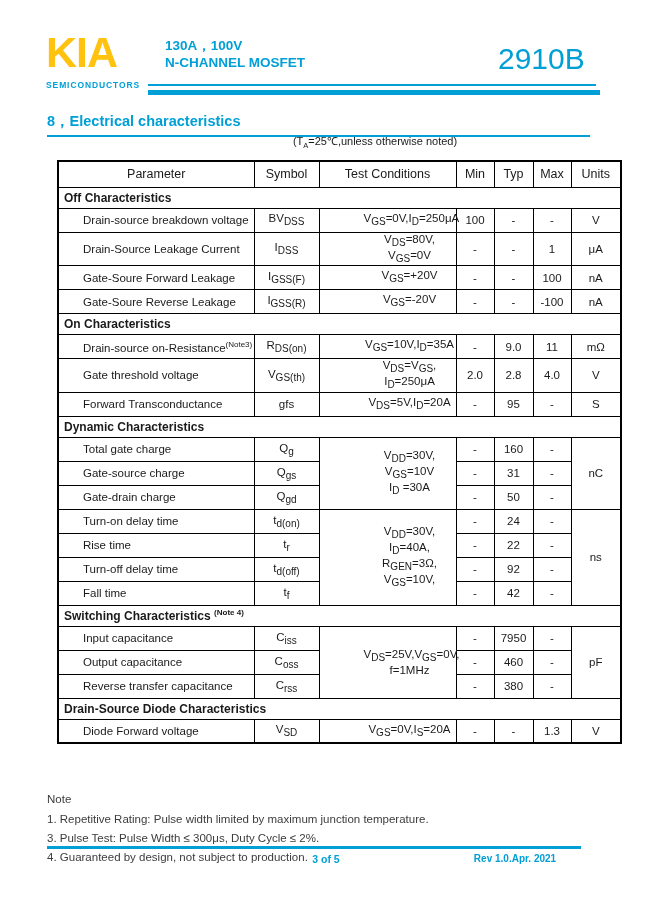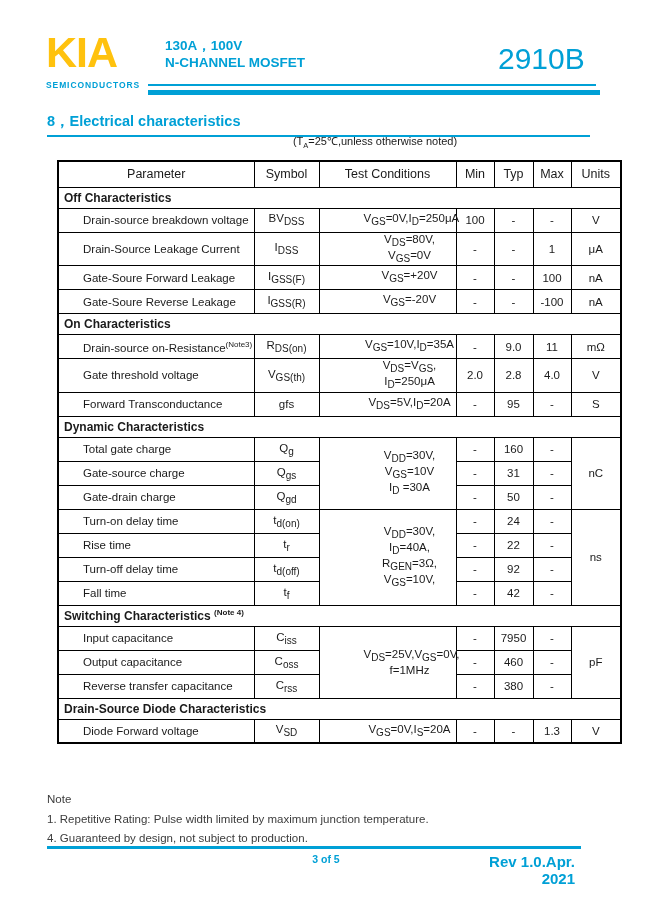--- a/index.html
+++ b/index.html
@@ -69,22 +69,22 @@
   .notes .notes-title { margin-bottom:1px; }
   
   .footer-rule {
     position:absolute; left:47px; top:846px; width:534px; height:3px; background:var(--accent);
   }
   .page-number {
     position:absolute; left:281px; top:853px; width:90px; text-align:center;
     font-size:10.5px; font-weight:bold; color:var(--accent);
   }
   .revision {
-    position:absolute; left:455px; top:853px; width:120px; text-align:right;
-    font-size:15px; font-weight:bold; color:var(--accent);
+    position:absolute; left:455px; top:853px; width:120px; text-align:center;
+    font-size:10px; font-weight:bold; color:var(--accent);
   }
 </style>
 </head>
 <body>
 
 <div>
 
   <div class="logo">KIA</div>
   <div class="logo-sub">SEMICONDUCTORS</div>
 
@@ -289,20 +289,21 @@
           <td class="val-cell">1.3</td>
           <td class="units-cell">V</td>
         </tr>
       </tbody>
   </table>
 
   <div class="notes">
     <div class="notes-title">Note</div>
     <div>
         <div class="note-line">1. Repetitive Rating: Pulse width limited by maximum junction temperature.</div>
+        <div class="note-line">3. Pulse Test: Pulse Width ≤ 300μs, Duty Cycle ≤ 2%.</div>
         <div class="note-line">4. Guaranteed by design, not subject to production.</div>
       </div>
   </div>
 
   <div class="footer-rule"></div>
   <div class="page-number">3 of 5</div>
   <div class="revision">Rev 1.0.Apr. 2021</div>
 
 </div>
 

